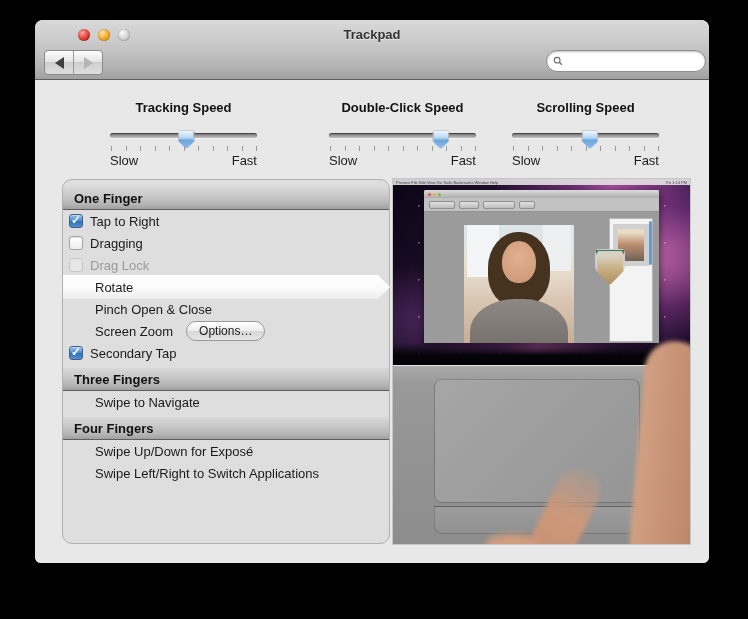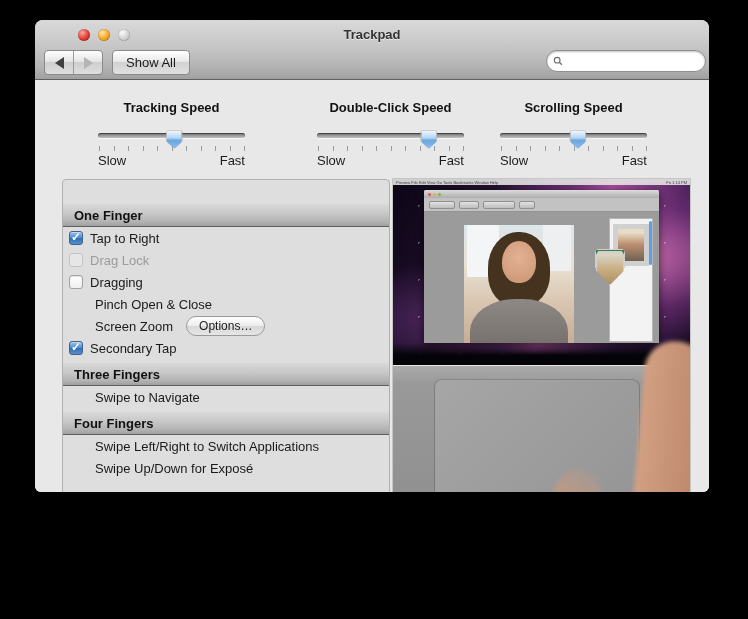--- a/index.html
+++ b/index.html
@@ -1,20 +1,20 @@
 <!DOCTYPE html>
 <html><head>
 <meta charset="utf-8">
 <style>
   html,body{margin:0;padding:0;}
   body{width:748px;height:619px;background:#000;font-family:"Liberation Sans",sans-serif;position:relative;overflow:hidden;}
   .stage{position:absolute;inset:0;background:#000;}
 
   
-  .window{position:absolute;left:35px;top:20px;width:674px;height:472px;border-radius:8px 8px 6px 6px;overflow:hidden;background:#e8e8e8;box-shadow:0 10px 30px rgba(0,0,0,.8);}
+  .window{position:absolute;left:35px;top:20px;width:674px;height:543px;border-radius:8px 8px 6px 6px;overflow:hidden;background:#e8e8e8;box-shadow:0 10px 30px rgba(0,0,0,.8);}
   .header{position:absolute;left:0;top:0;right:0;height:59px;background:linear-gradient(180deg,#d9d9d9 0%,#c9c9c9 40%,#b3b3b3 80%,#a0a0a0 100%);border-bottom:1px solid #5f5f5f;}
   .titlebar{position:absolute;left:0;top:0;right:0;height:28px;}
   .win-title{position:absolute;left:0;right:0;top:7px;text-align:center;font-size:13px;font-weight:bold;color:#333;text-shadow:0 1px 0 rgba(255,255,255,.55);}
   .lights{position:absolute;left:43px;top:29px;display:flex;gap:8px;}
   .light{width:12px;height:12px;border-radius:50%;box-shadow:inset 0 0 1px rgba(0,0,0,.5);}
   .light.red{background:radial-gradient(circle at 35% 30%,#ffa79e,#e23b30 55%,#8f1a12);}
   .light.yellow{background:radial-gradient(circle at 35% 30%,#ffe5a8,#f5a623 55%,#b97a00);}
   .light.gray{background:radial-gradient(circle at 35% 30%,#fbfbfb,#cdcdcd 60%,#a5a5a5);}
   .lights{top:29px;}
   .titlebar .lights{top:9px;}
@@ -27,30 +27,30 @@
   .tri-right{width:0;height:0;border-top:6px solid transparent;border-bottom:6px solid transparent;border-left:9px solid #b4b4b4;}
   .showall{position:absolute;left:77px;top:1px;height:23px;padding:0 13px;border:1px solid #8a8a8a;border-radius:4px;background:linear-gradient(180deg,#ffffff,#e9e9e9 45%,#d2d2d2 50%,#e0e0e0);font-size:13px;color:#1c1c1c;display:flex;align-items:center;box-shadow:inset 0 1px 0 rgba(255,255,255,.8);}
   .search{position:absolute;left:511px;top:1px;width:152px;height:20px;border-radius:11px;background:#fff;border:1px solid #8f8f8f;box-shadow:inset 0 1px 2px rgba(0,0,0,.25);display:flex;align-items:center;padding-left:6px;}
   .search input{border:none;outline:none;background:transparent;font-size:12px;width:120px;margin-left:4px;font-family:"Liberation Sans",sans-serif;}
   .mag{width:10px;height:10px;flex:0 0 auto;}
 
   
   .content{position:absolute;left:0;top:60px;right:0;bottom:0;background:#e8e8e8;}
 
   
-  .slider-group{position:absolute;top:20px;width:147px;height:78px;}
+  .slider-group{position:absolute;top:20px;width:147px;height:78px;margin-left:12px;}
   .sg1{left:63px;} .sg2{left:282px;} .sg3{left:465px;}
   .slider-title{position:absolute;top:0;left:50%;transform:translateX(-50%);white-space:nowrap;font-size:13px;font-weight:bold;color:#111;}
   .track{position:absolute;left:0;right:0;top:33px;height:5px;border-radius:3px;background:linear-gradient(180deg,#6e6e6e,#9c9c9c 55%,#c2c2c2);box-shadow:inset 0 1px 1px rgba(0,0,0,.45), 0 1px 0 rgba(255,255,255,.6);}
   .thumb{position:absolute;top:26px;width:15px;height:17px;transform:translateX(-50%);background:linear-gradient(180deg,#eef6fd 0%,#b5d7f3 40%,#6ba6dd 55%,#8cbbe8 100%);clip-path:polygon(8% 0,92% 0,100% 10%,100% 58%,50% 100%,0 58%,0 10%);filter:drop-shadow(0 1px 1px rgba(0,0,0,.45));}
   .ticks{position:absolute;left:1px;right:0;top:46px;height:5px;background:repeating-linear-gradient(90deg,#9b9b9b 0 1px,transparent 1px 14.55px);}
   .minmax{position:absolute;left:0;right:0;top:53px;display:flex;justify-content:space-between;font-size:13px;color:#1c1c1c;}
 
   
-  .options-box{position:absolute;left:27px;top:99px;width:328px;height:365px;background:#dedede;border:1px solid #b0b0b0;border-radius:4px;box-sizing:border-box;padding-top:24px;}
+  .options-box{position:absolute;left:27px;top:99px;width:328px;height:365px;background:#dedede;border:1px solid #b0b0b0;border-radius:10px;box-sizing:border-box;padding-top:7px;}
   .row{position:relative;height:22px;display:flex;align-items:center;font-size:13px;color:#1a1a1a;}
   .row.header{padding-left:11px;font-weight:bold;color:#111;}
   .row.header.gap{margin-top:4px;}
   .row.item{padding-left:32px;}
   .row.check{padding-left:6px;}
   .row .lbl{position:relative;z-index:1;}
   .row.selected::before{content:"";position:absolute;left:0;right:-1px;top:-1px;bottom:-1px;background:linear-gradient(180deg,#ffffff 0%,#fbfbfb 55%,#ededed 100%);clip-path:polygon(0 0,calc(100% - 12px) 0,100% 50%,calc(100% - 12px) 100%,0 100%);box-shadow:0 -1px 2px rgba(0,0,0,.12);}
   .cb{width:14px;height:14px;border-radius:3px;margin-right:7px;box-sizing:border-box;display:flex;align-items:center;justify-content:center;}
   .cb.checked{background:linear-gradient(180deg,#94c4ef 0%,#4d8bcd 50%,#2f6fb8 52%,#5590cd 100%);border:1px solid #44608a;box-shadow:inset 0 1px 0 rgba(255,255,255,.4);}
   .cb.unchecked{background:linear-gradient(180deg,#ffffff,#eeeeee);border:1px solid #a3a3a3;box-shadow:inset 0 1px 1px rgba(0,0,0,.12);}
@@ -116,21 +116,20 @@
       </div>
       <div class="toolbar">
         <div class="navseg">
           <div class="navbtn">
               <span class="tri-left"></span>
             </div>
           <div class="navbtn">
               <span class="tri-right"></span>
             </div>
         </div>
-        <div class="showall">Show All</div>
         <div class="search">
           <svg class="mag" viewBox="0 0 12 12">
               <circle cx="5" cy="5" r="3.4" fill="none" stroke="#6f6f6f" stroke-width="1.4"></circle>
               <line x1="7.6" y1="7.6" x2="10.6" y2="10.6" stroke="#6f6f6f" stroke-width="1.6"></line>
             </svg>
           <input placeholder="" style="">
         </div>
       </div>
     </div>
 
@@ -170,29 +169,32 @@
       <div class="options-box">
         <div class="row header">
             <span class="lbl">One Finger</span>
           </div>
         <div class="row check">
           <span class="cb checked">
               <span class="tick">✓</span>
             </span>
           <span class="lbl">Tap to Right</span>
         </div>
+        <div class="row check">
+          <span class="cb unchecked"></span>
+          <span class="lbl">Dragging</span>
+        </div>
         <div class="row check disabled">
           <span class="cb disabled"></span>
           <span class="lbl">Drag Lock</span>
         </div>
-        <div class="row check">
-          <span class="cb unchecked"></span>
-          <span class="lbl">Dragging</span>
-        </div>
-
+
+        <div class="row item selected">
+            <span class="lbl">Rotate</span>
+          </div>
         <div class="row item">
             <span class="lbl">Pinch Open &amp; Close</span>
           </div>
         <div class="row item">
           <span class="lbl">Screen Zoom</span>
           <span class="btn-options">Options…</span>
         </div>
         <div class="row check">
           <span class="cb checked">
               <span class="tick">✓</span>
@@ -204,24 +206,24 @@
             <span class="lbl">Three Fingers</span>
           </div>
         <div class="row item">
             <span class="lbl">Swipe to Navigate</span>
           </div>
 
         <div class="row header gap">
             <span class="lbl">Four Fingers</span>
           </div>
         <div class="row item">
+            <span class="lbl">Swipe Up/Down for Exposé</span>
+          </div>
+        <div class="row item">
             <span class="lbl">Swipe Left/Right to Switch Applications</span>
-          </div>
-        <div class="row item">
-            <span class="lbl">Swipe Up/Down for Exposé</span>
           </div>
       </div>
 
       <div class="video">
         <div class="desktop">
           <div class="stars"></div>
           <div class="menubar">
             <span>Preview  File  Edit  View  Go  Tools  Bookmarks  Window  Help</span>
             <span>Fri 1:14 PM</span>
           </div>

